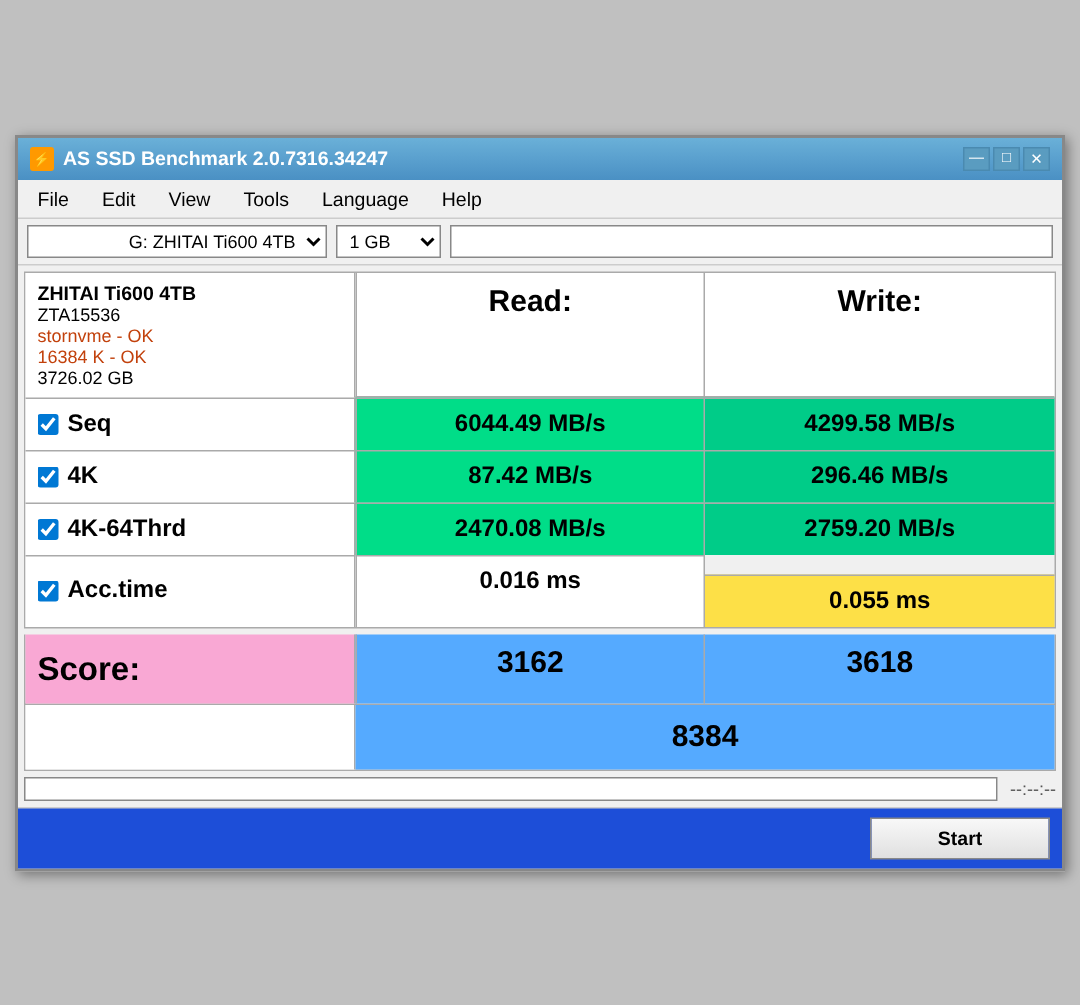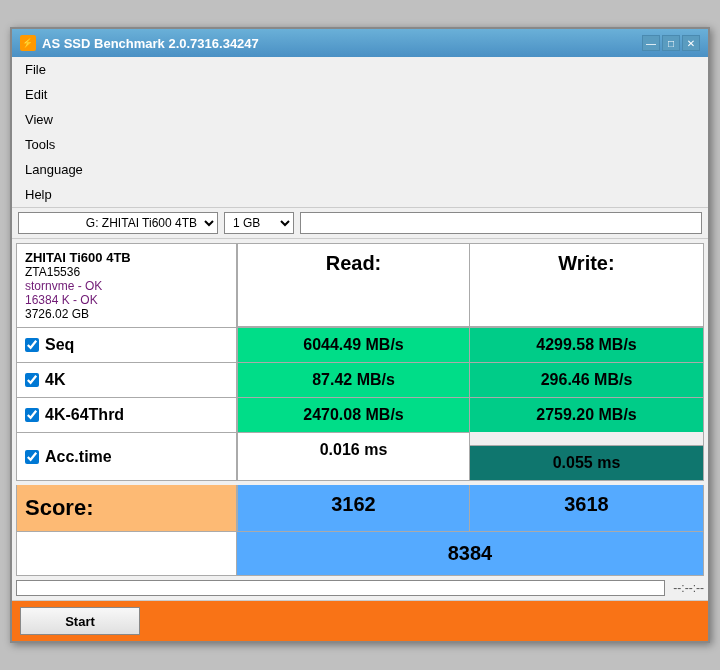--- a/index.html
+++ b/index.html
@@ -62,21 +62,20 @@
       align-items: center;
       justify-content: center;
       cursor: pointer;
     }
     .menu-bar {
       background: #f0f0f0;
       border-bottom: 1px solid #ccc;
       padding: 2px 4px;
       display: flex;
       gap: 4px;
-      flex-direction: column;
     }
     .menu-item {
       padding: 2px 8px;
       font-size: 13px;
       cursor: pointer;
       border: 1px solid transparent;
     }
     .toolbar {
       padding: 4px 6px;
       display: flex;
@@ -120,21 +119,21 @@
     .info-panel .drive-name {
       font-weight: bold;
       font-size: 13px;
       color: #000;
     }
     .info-panel .drive-model {
       color: #000;
       font-size: 12px;
     }
     .info-panel .status-ok {
-      color: #701a75;
+      color: #c2410c;
       font-size: 12px;
     }
     .info-panel .info-detail {
       color: #000;
       font-size: 12px;
     }
     .col-header {
       background: white;
       border-bottom: 1px solid #aaa;
       padding: 8px 0;
@@ -182,21 +181,21 @@
       background: white;
     }
     .score-section {
       display: grid;
       grid-template-columns: 220px 1fr 1fr;
       border: 1px solid #aaa;
       border-top: none;
       margin: 0 4px;
     }
     .score-label {
-      background: #fdba74;
+      background: #f9a8d4;
       border-right: 1px solid #aaa;
       padding: 10px 8px;
       font-size: 22px;
       font-weight: bold;
       display: flex;
       align-items: center;
     }
     .score-value-cell {
       background: #55aaff;
       text-align: center;
@@ -246,24 +245,24 @@
       width: 0%;
     }
     .progress-time {
       font-size: 12px;
       color: #555;
       white-space: nowrap;
     }
     .bottom-bar {
       padding: 6px 8px;
       display: flex;
-      justify-content: space-between;
+      justify-content: flex-end;
       gap: 60px;
       border-top: 1px solid #ccc;
-      background: #f97316;
+      background: #1d4ed8;
     }
     .action-btn {
       width: 120px;
       height: 28px;
       font-size: 13px;
       border: 1px solid #888;
       background: linear-gradient(to bottom, #f8f8f8, #e0e0e0);
       cursor: pointer;
       font-weight: bold;
     }
@@ -340,21 +339,21 @@
       <span>4K-64Thrd</span>
     </div>
     <div class="bench-value-cell read-cell">2470.08 MB/s</div>
     <div class="bench-value-cell write-cell">2759.20 MB/s</div>
 
     <div class="bench-label-cell">
       <input type="checkbox" class="bench-checkbox" checked="" style="">
       <span>Acc.time</span>
     </div>
     <div class="bench-value-cell read-cell no-highlight" style="background: white;">0.016 ms</div>
-    <div class="bench-value-cell write-cell no-highlight" style="background: #0f766e; margin-top: 13px;">0.055 ms</div>
+    <div class="bench-value-cell write-cell no-highlight" style="background: #fde047; margin-top: 13px;">0.055 ms</div>
   </div>
 
   <div class="score-section">
     <div class="score-label">Score:</div>
     <div class="score-value-cell read-score">3162</div>
     <div class="score-value-cell">3618</div>
   </div>
 
   <div class="score-total-row">
     <div class="score-total-label"></div>

